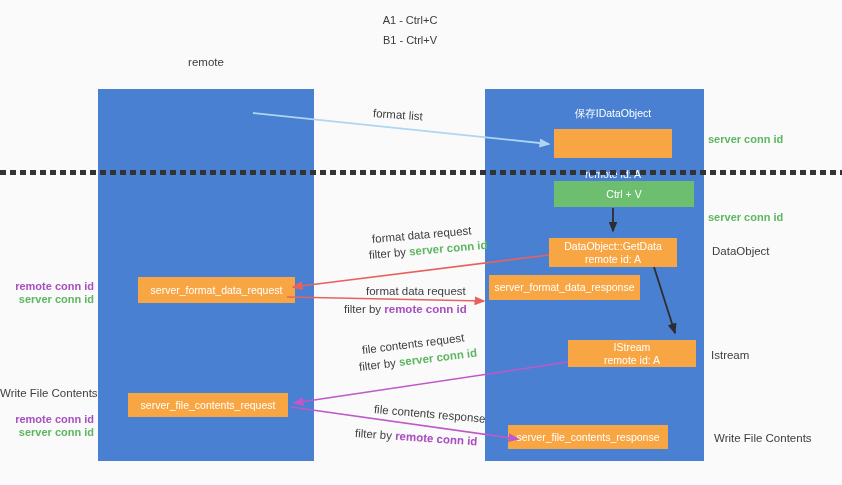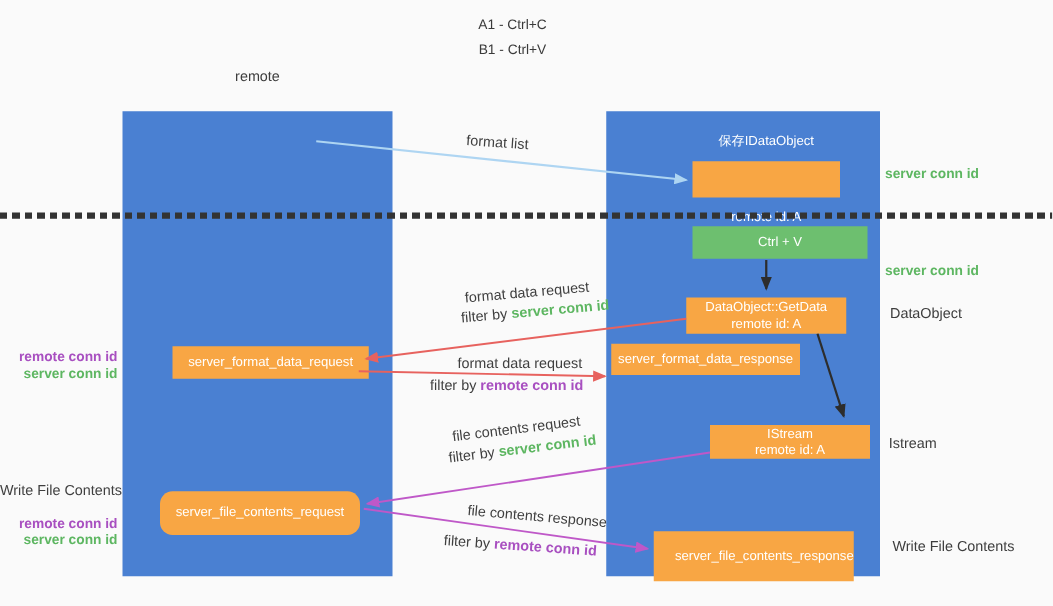--- a/index.html
+++ b/index.html
@@ -97,25 +97,25 @@
 
   <div class="node orange" style="left:489px;top:275px;width:151px;height:25px;">
     <span>server_format_data_response</span>
   </div>
 
   <div class="node orange" style="left:568px;top:340px;width:128px;height:27px;">
     <span>IStream</span>
     <span>remote id: A</span>
   </div>
 
-  <div class="node orange" style="left:128px;top:393px;width:160px;height:35px;border-radius:10px;">
+  <div class="node orange" style="left:128px;top:393px;width:160px;height:24px;">
     <span>server_file_contents_request</span>
   </div>
 
-  <div class="node orange" style="left:523px;top:425px;width:160px;height:40px;align-items:flex-end;">
+  <div class="node orange" style="left:508px;top:425px;width:160px;height:24px;">
     <span>server_file_contents_response</span>
   </div>
 
   <svg class="arrows" viewBox="0 0 842 485">
     <defs>
       <marker id="m-blue" markerUnits="userSpaceOnUse" markerWidth="11" markerHeight="9" refX="9.5" refY="4.5" orient="auto">
         <path d="M0,0 L11,4.5 L0,9 z" fill="#aed5f2"></path>
       </marker>
       <marker id="m-black" markerUnits="userSpaceOnUse" markerWidth="11" markerHeight="9" refX="9.5" refY="4.5" orient="auto">
         <path d="M0,0 L11,4.5 L0,9 z" fill="#2d2d2d"></path>

